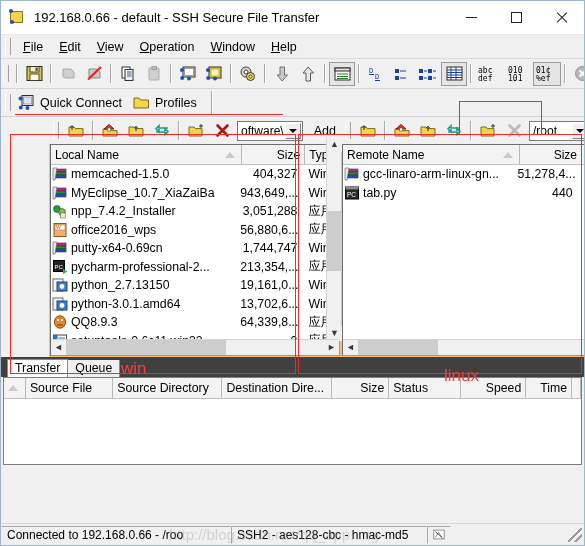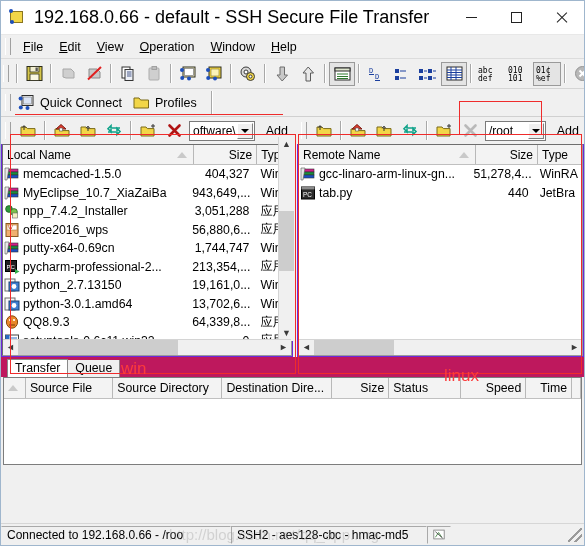--- a/index.html
+++ b/index.html
@@ -40,21 +40,21 @@
     background: #f2d648;
     border: 1px solid #8a7520;
   }
   .appicon-dot {
     position: absolute;
     width: 4px; height: 4px;
     border-radius: 50%;
     background: #1d4fbb;
   }
   #titlebar .tb-title {
-    font-size: 18px; color: #000;
+    font-size: 13px; color: #000;
     white-space: nowrap;
   }
   #winbtns {
     margin-left: auto;
     display: flex;
     height: 34px;
   }
   #winbtns .wb {
     width: 45px; height: 34px;
     display: flex; align-items: center; justify-content: center;
@@ -139,21 +139,22 @@
     border-left: 1px solid #a8a8a8;
     border-right: 1px solid #ffffff;
     margin-left: 6px;
   }
 
   
   #panes {
     position: relative;
     height: 240px;
     display: flex;
-    background: #6d28d9;
+    background: #fdba74;
+    margin-left: 48px;
   }
   .pane { position: relative; display: flex; flex-direction: column; }
   #pane-left  { width: 292px; }
   #pane-split { width: 4px; background:#f0f0f0; }
   #pane-right { width: 287px; }
 
   .pane-toolbar {
     height: 27px;
     display: flex;
     align-items: center;
@@ -261,21 +262,21 @@
   }
   .hbtn { width:15px; height:15px; display:flex;align-items:center;justify-content:center; flex:0 0 auto;}
   .hthumb { height:15px; background:#cdcdcd; }
   .arr { font-size:9px; color:#3a3a3a; line-height:1; }
 
   
   #tabs {
     height: 20px;
     display: flex; align-items: flex-end;
     padding-left: 6px;
-    background: #be185d;
+    background: #404040;
   }
   .tab {
     font-size: 12.3px;
     padding: 1px 7px 2px 7px;
     border-right: 1px solid #8a8a8a;
     background: #f0f0f0;
     white-space: nowrap;
   }
   .tab.active { background: #fff; border-top:1px solid #8a8a8a; border-left:1px solid #8a8a8a; }
   #xferwrap {

